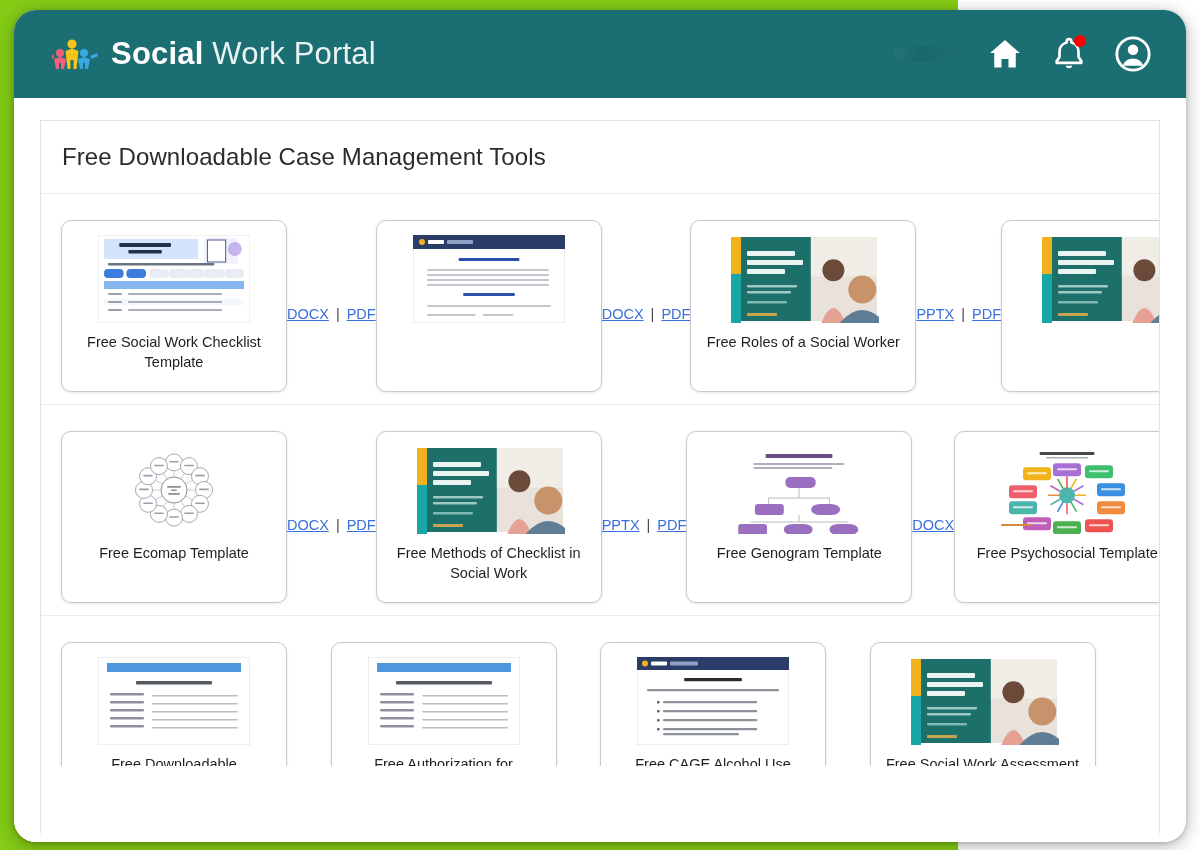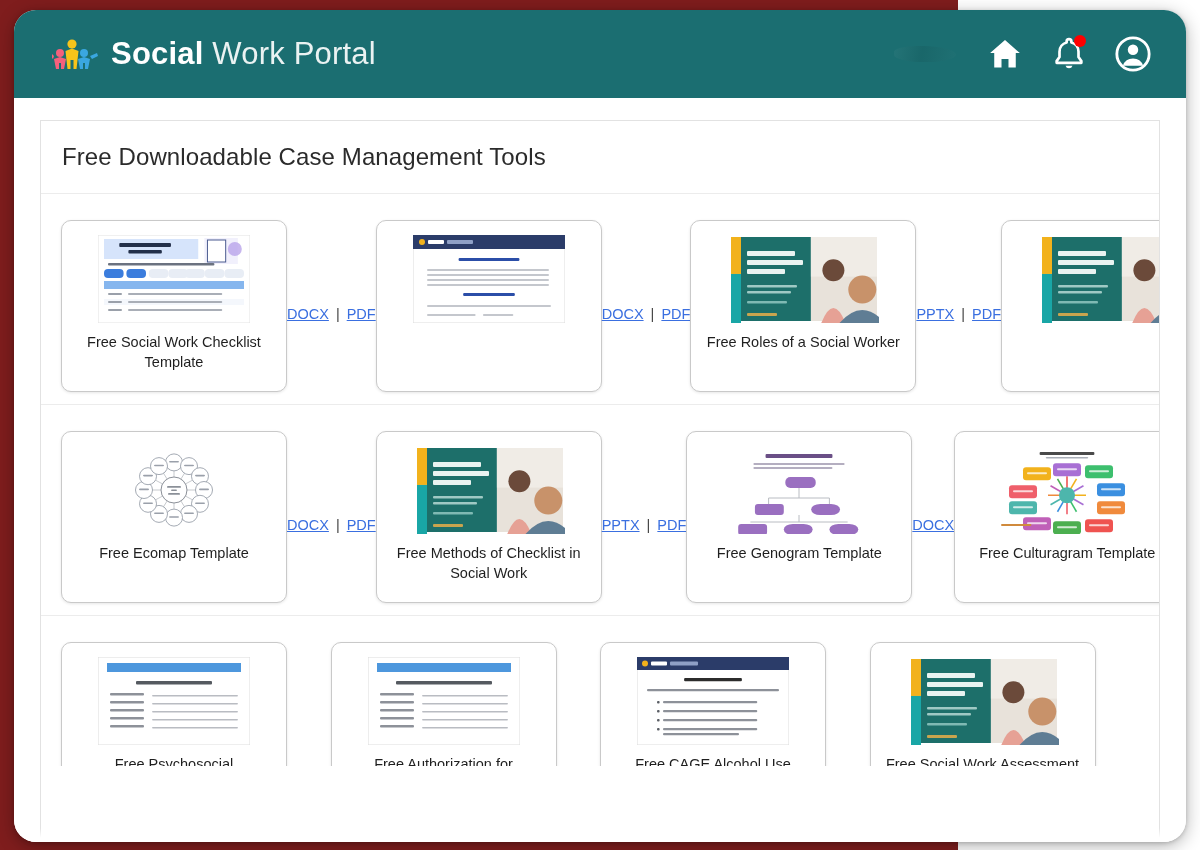--- a/index.html
+++ b/index.html
@@ -5,21 +5,21 @@
   * { box-sizing: border-box; margin: 0; padding: 0; }
   html, body {
     width: 1200px; height: 850px;
     background: #ffffff;
     font-family: "Liberation Sans", sans-serif;
     overflow: hidden;
   }
   #app {
     position: relative;
     width: 958px; height: 850px;
-    background: #7f1d1d;
+    background: #84cc16;
   }
 
   
   .window {
     position: absolute;
     left: 14px; top: 10px;
     width: 1172px; height: 832px;
     border-radius: 22px;
     background: #ffffff;
     box-shadow: 0 4px 18px rgba(0,0,0,0.30), 0 1px 4px rgba(0,0,0,0.18);
@@ -508,21 +508,21 @@
                         <rect x="32" y="71.28" width="28" height="13" rx="3" fill="#c060b8"></rect>
                         <rect x="36" y="76.28" width="20" height="2" fill="rgba(255,255,255,.75)" rx="1"></rect>
                         <rect x="62" y="75.28" width="28" height="13" rx="3" fill="#4caf50"></rect>
                         <rect x="66" y="80.28" width="20" height="2" fill="rgba(255,255,255,.75)" rx="1"></rect>
                         <rect x="94" y="73.28" width="28" height="13" rx="3" fill="#ef5350"></rect>
                         <rect x="98" y="78.28" width="20" height="2" fill="rgba(255,255,255,.75)" rx="1"></rect>
                         <circle cx="76" cy="49.28" r="8" fill="#4db6ac"></circle>
                         <rect x="10" y="78" width="30.400000000000002" height="2" fill="#d08a3c" rx="1"></rect>
                       </svg>
                     </div>
-                    <div class="card-label">Free Culturagram Template</div>
+                    <div class="card-label">Free Psychosocial Template</div>
                   </div>
                   <div class="links">
                     <a>PPTX</a>
                     <span class="sep">|</span>
                     <a>PDF</a>
                   </div>
                 </div>
               </div>
             </div>
             <div class="row-sep"></div>
@@ -540,21 +540,21 @@
                         <rect x="12" y="44" width="34" height="2.4" fill="#8d9199" rx="1"></rect>
                         <rect x="54" y="46" width="86" height="1.4" fill="#b9bcc2" rx="1"></rect>
                         <rect x="12" y="52" width="34" height="2.4" fill="#8d9199" rx="1"></rect>
                         <rect x="54" y="54" width="86" height="1.4" fill="#b9bcc2" rx="1"></rect>
                         <rect x="12" y="60" width="34" height="2.4" fill="#8d9199" rx="1"></rect>
                         <rect x="54" y="62" width="86" height="1.4" fill="#b9bcc2" rx="1"></rect>
                         <rect x="12" y="68" width="34" height="2.4" fill="#8d9199" rx="1"></rect>
                         <rect x="54" y="70" width="86" height="1.4" fill="#b9bcc2" rx="1"></rect>
                       </svg>
                     </div>
-                    <div class="card-label">Free Psychosocial</div>
+                    <div class="card-label">Free Downloadable</div>
                   </div>
                 </div>
                 <div class="cell">
                   <div class="card">
                     <div class="thumb">
                       <svg width="152" height="88" viewBox="0 0 152 88">
                         <rect x="0" y="0" width="152" height="88" fill="#ffffff" stroke="#dcdcdc"></rect>
                         <rect x="9" y="6" width="134" height="9" fill="#4d97dd"></rect>
                         <rect x="28" y="24" width="96" height="3.4" fill="#555a60" rx="1"></rect>
                         <rect x="12" y="36" width="34" height="2.4" fill="#8d9199" rx="1"></rect>

